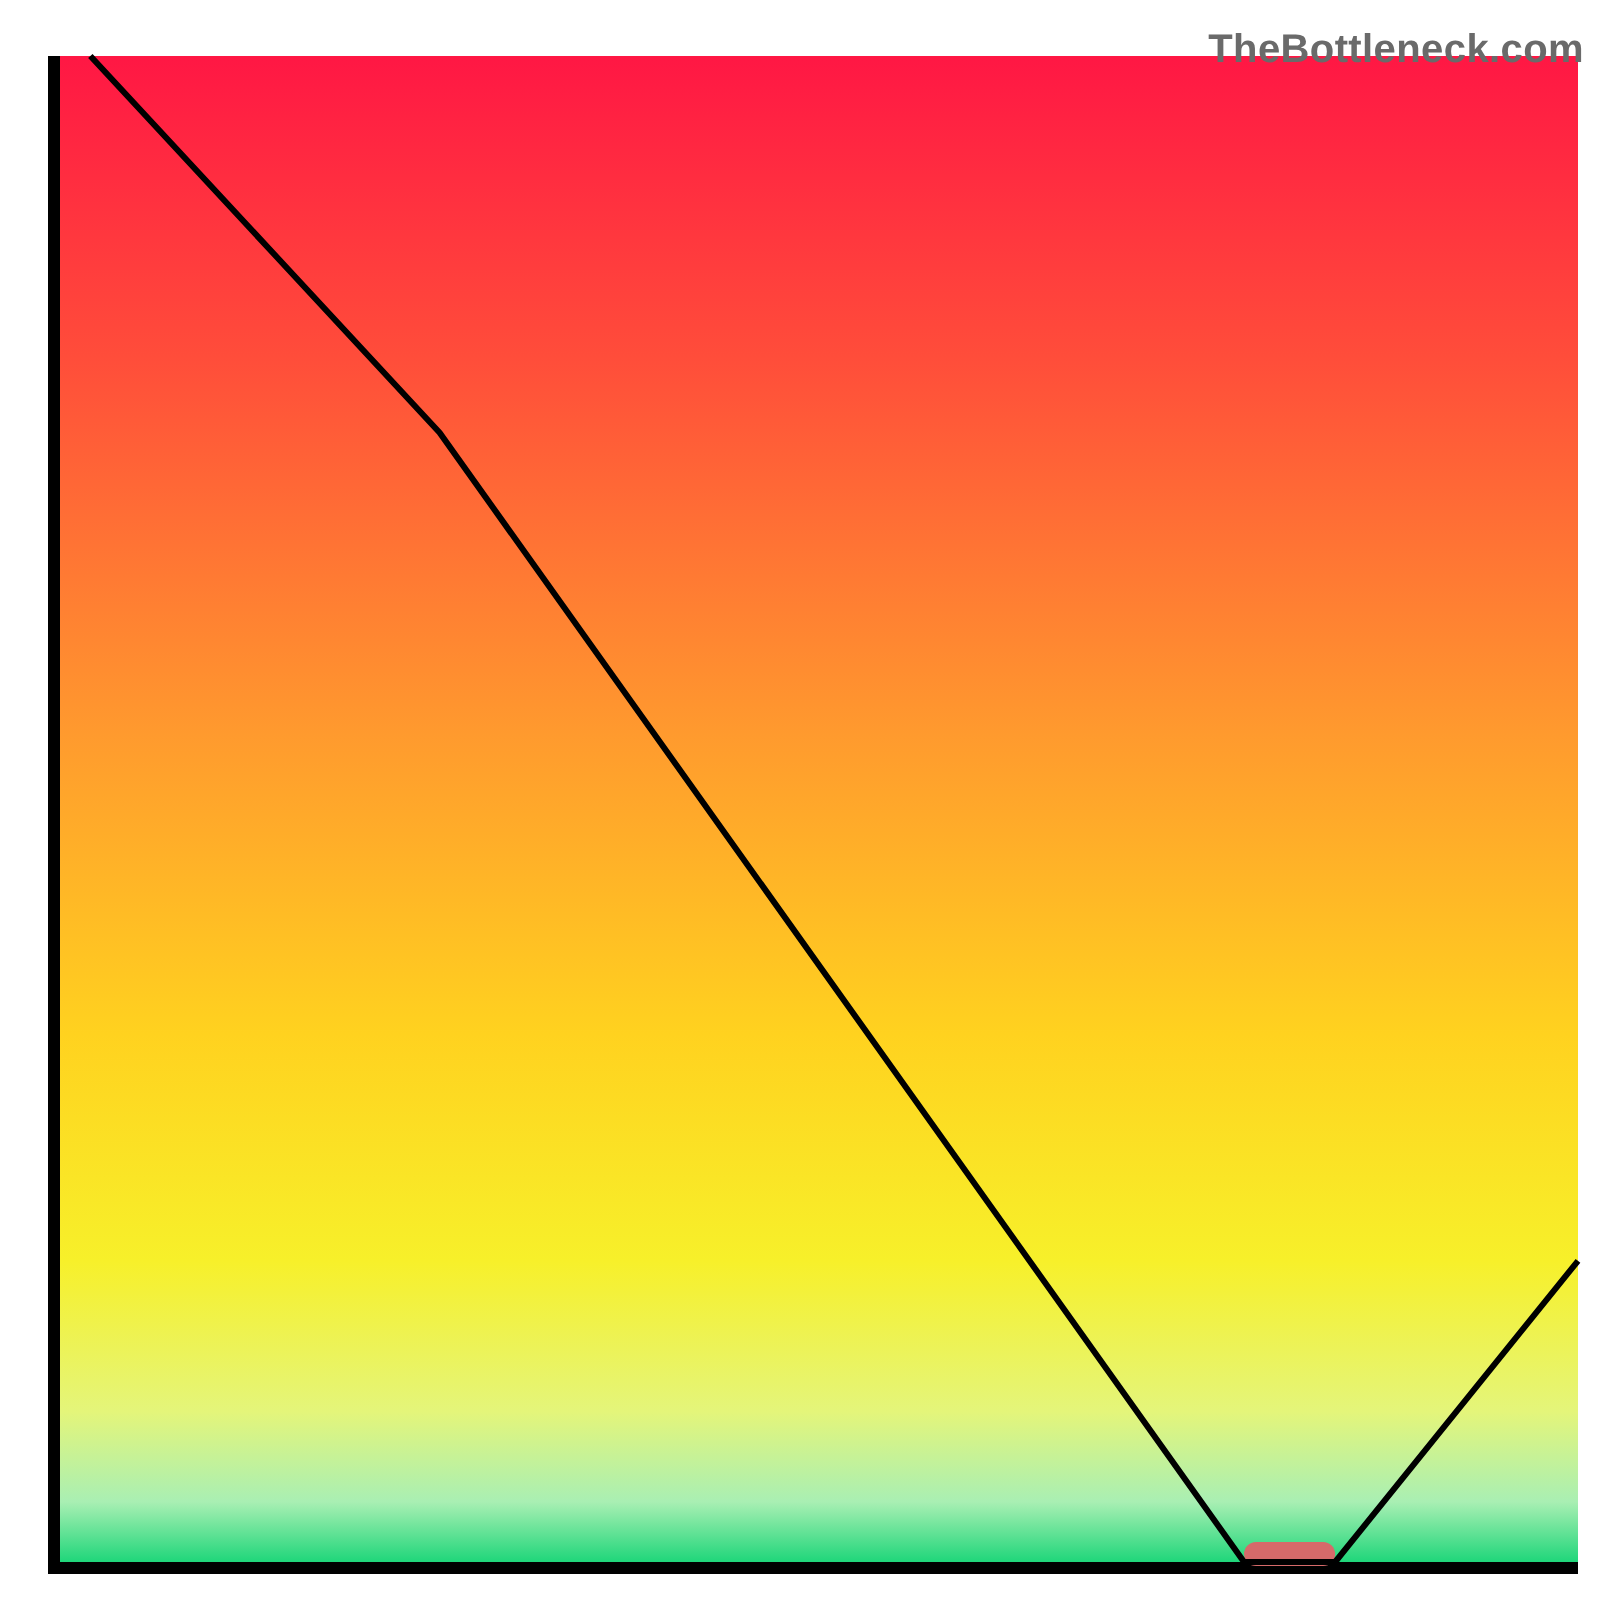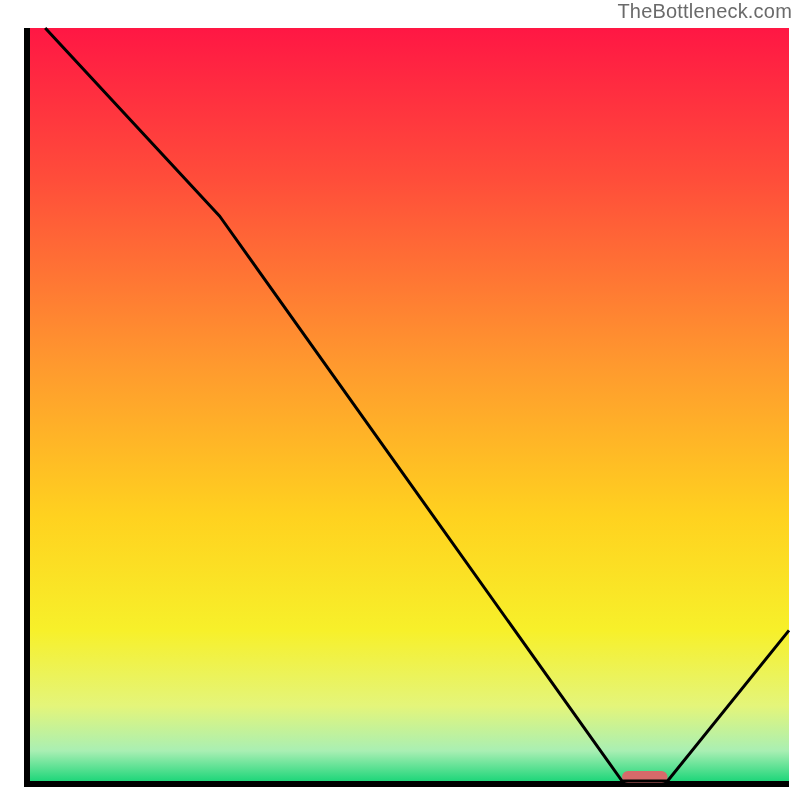--- a/index.html
+++ b/index.html
@@ -10,25 +10,25 @@
     background: #ffffff;
     font-family: Arial, Helvetica, sans-serif;
   }
   .chart-container {
     position: relative;
     width: 800px;
     height: 800px;
   }
   .watermark {
     position: absolute;
-    top: 0;
+    top: 14px;
     right: 8px;
     color: #6a6a6a;
     font-size: 20px;
-    font-weight: 400;
+    font-weight: 700;
     letter-spacing: 0.2px;
     z-index: 5;
   }
   svg.plot {
     position: absolute;
     inset: 0;
     width: 800px;
     height: 800px;
   }
 </style>

